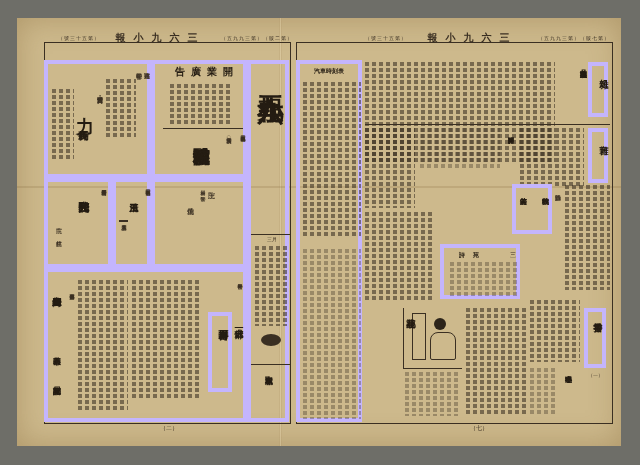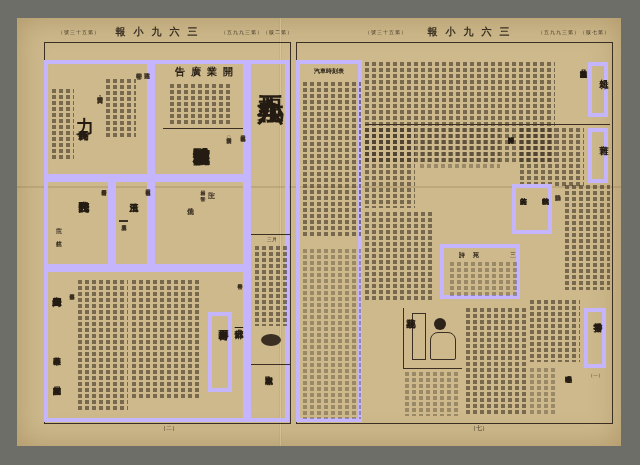--- a/index.html
+++ b/index.html
@@ -17,21 +17,21 @@
   .fold {
     position: absolute; left: 262px; top: 0; width: 3px; height: 100%;
     background: linear-gradient(90deg, rgba(140,110,60,0.25), rgba(250,235,200,0.25), rgba(140,110,60,0.25));
   }
   .crease {
     position: absolute; left: 0; top: 168px; width: 100%; height: 2px;
     background: rgba(120,95,50,0.18);
   }
   .vt { writing-mode: vertical-rl; text-orientation: upright; }
   .hdr {
-    position: absolute; top: 26px; height: 12px; font-size: 7px; color: #3a2f22;
+    position: absolute; top: 32px; height: 12px; font-size: 7px; color: #3a2f22;
     display: flex; align-items: center; justify-content: space-between;
   }
   .hdr .title { font-size: 10px; letter-spacing: 8px; font-weight: bold; }
   .hdr .sm { font-size: 5px; letter-spacing: 1px; }
   .page {
     position: absolute; top: 42px; height: 380px;
     border: 1px solid #3a2f22;
   }
   .box { position: absolute; border: 4px solid #c4b5fd; box-sizing: border-box; }
   .txt { position: absolute; font-size: 6px; line-height: 7px; color: #3a2f22; }

